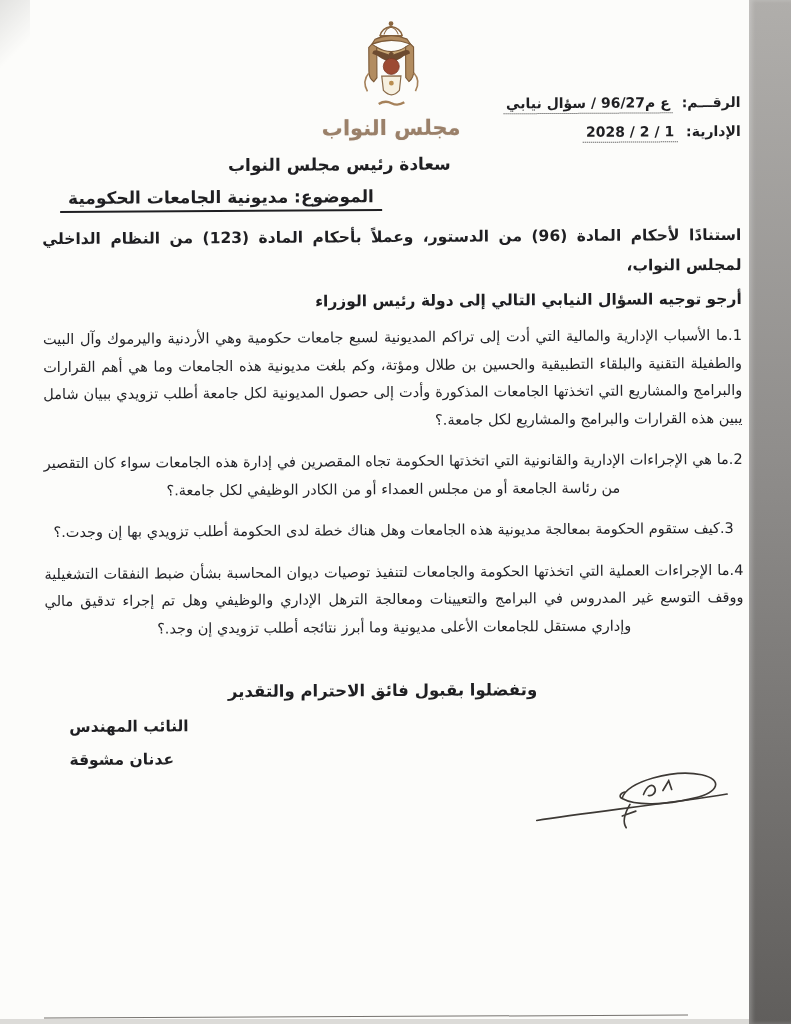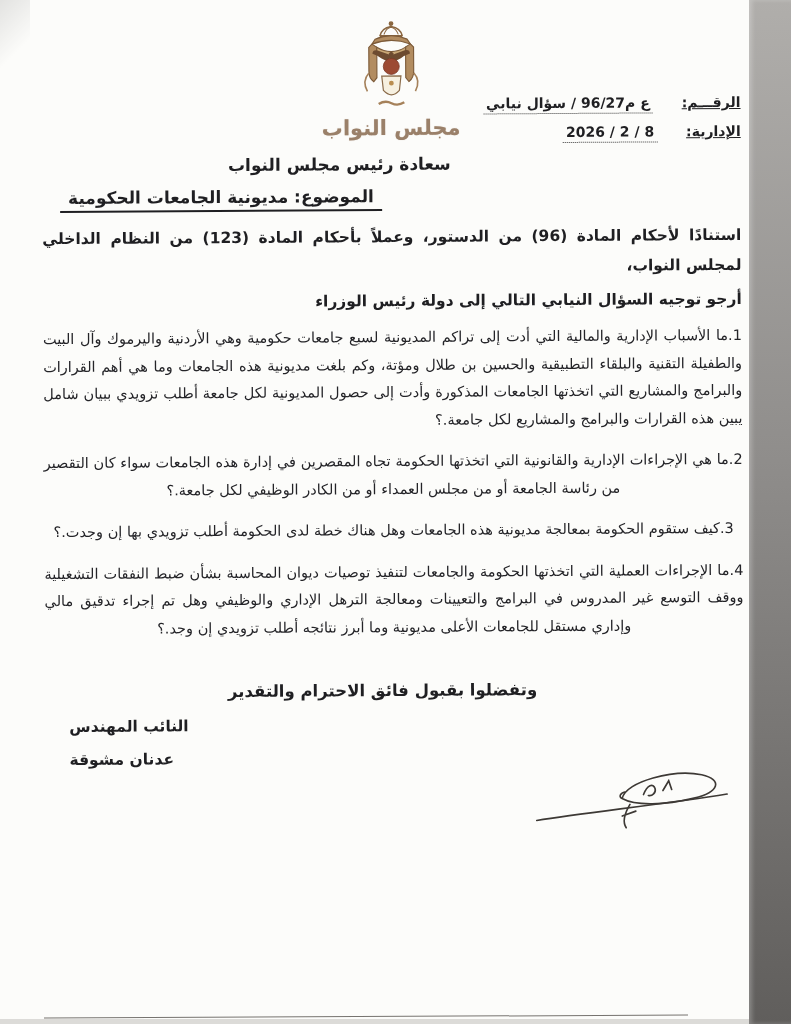--- a/index.html
+++ b/index.html
@@ -43,21 +43,21 @@
     letter-spacing:2px;
     text-shadow:0 0 1px rgba(138,107,80,.4);
   }
 
   .ref-block {
     position:absolute; top:96px; right:48px;
     text-align:right; font-weight:bold; font-size:14px;
     direction:rtl;
   }
   .ref-row { margin-bottom:13px; white-space:nowrap; }
-  .ref-label { display:inline-block; margin-left:24px;text-decoration:underline; }
+  .ref-label { display:inline-block; margin-left:4px; }
   .ref-value { border-bottom:1.6px dotted #3c3c3c; padding:0 3px 2px; }
 
   
   .recipient {
     margin-top:14px; text-align:center;
     font-weight:bold; font-size:17px;
     position:relative; right:52px;
   }
   .subject-line {
     margin-top:12px; text-align:left; padding-left:18px;
@@ -143,21 +143,21 @@
       <div class="logo-name">مجلس النواب</div>
     </div>
 
     <div class="ref-block">
       <div class="ref-row">
         <span class="ref-label">الرقـــم:</span>
         <span class="ref-value">ع م96/27 / سؤال نيابي</span>
       </div>
       <div class="ref-row">
         <span class="ref-label">الإدارية:</span>
-        <span class="ref-value">8 / 2 / 2026</span>
+        <span class="ref-value">1 / 2 / 2028</span>
       </div>
     </div>
 
     <div class="recipient">سعادة رئيس مجلس النواب</div>
 
     <div class="subject-line">
       <span>الموضوع: مديونية الجامعات الحكومية</span>
     </div>
 
     <div class="legal-basis">استنادًا لأحكام المادة (96) من الدستور، وعملاً بأحكام المادة (123) من النظام الداخلي لمجلس النواب،</div>

